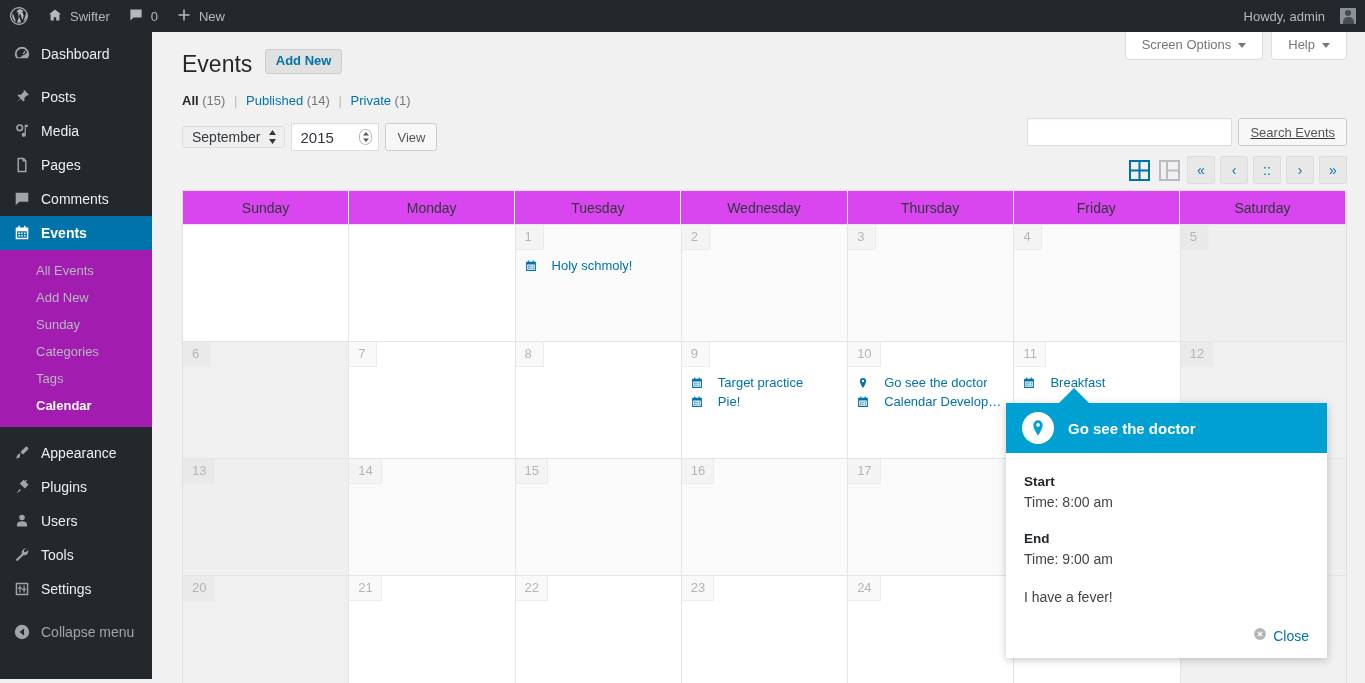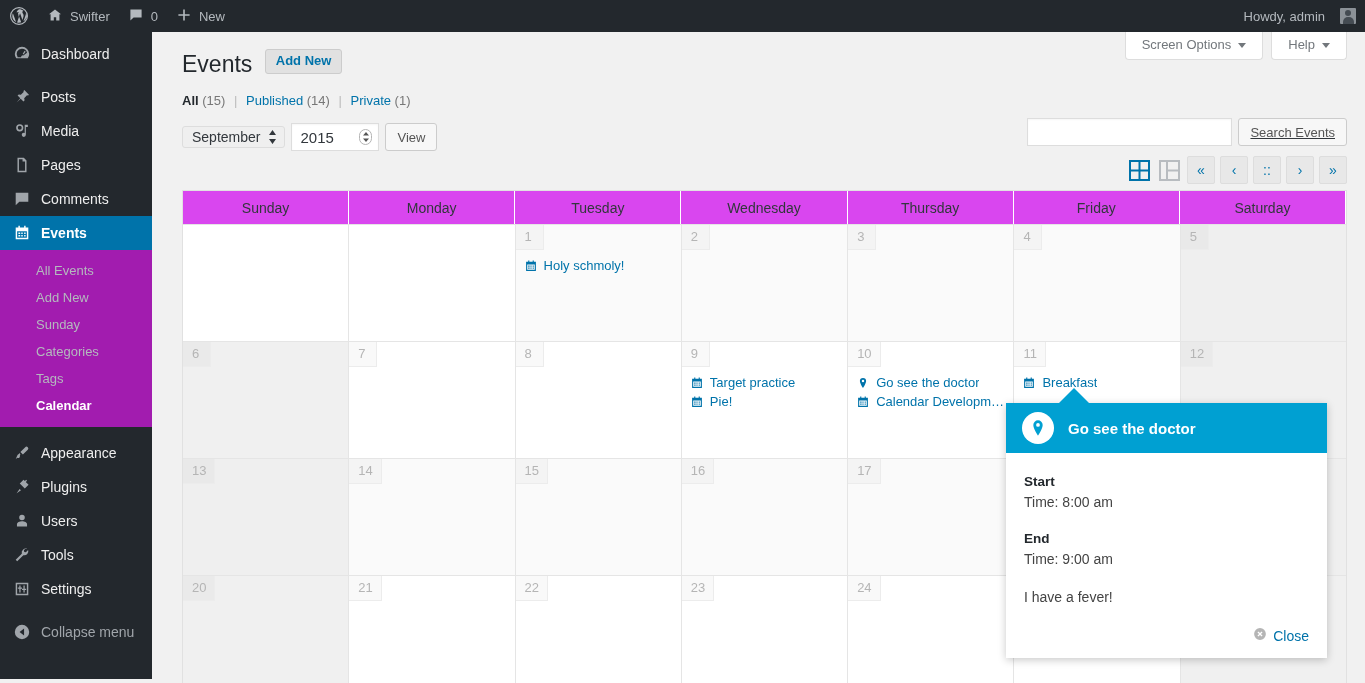--- a/index.html
+++ b/index.html
@@ -293,21 +293,21 @@
     padding: 5px 8px 5px 9px;
     font-size: 13px;
     color: #b5b5b5;
     background: rgba(0,0,0,.022);
     border-right: 1px solid #ececec;
     border-bottom: 1px solid #ececec;
     line-height: 14px;
   }
   .events { padding: 6px 8px 0 8px; }
   .ev {
-    display: flex; align-items: center; gap: 6px;
+    display: flex; align-items: center; gap: 14px;
     font-size: 13px;
     color: #0073aa;
     line-height: 19px;
     cursor: pointer;
     white-space: nowrap; overflow: hidden;
   }
   .ev .ev-ico { flex: none; width: 14px; height: 14px; display:flex; align-items:center; justify-content:center; }
   .ev .ev-txt { overflow: hidden; text-overflow: ellipsis; }
 
   

